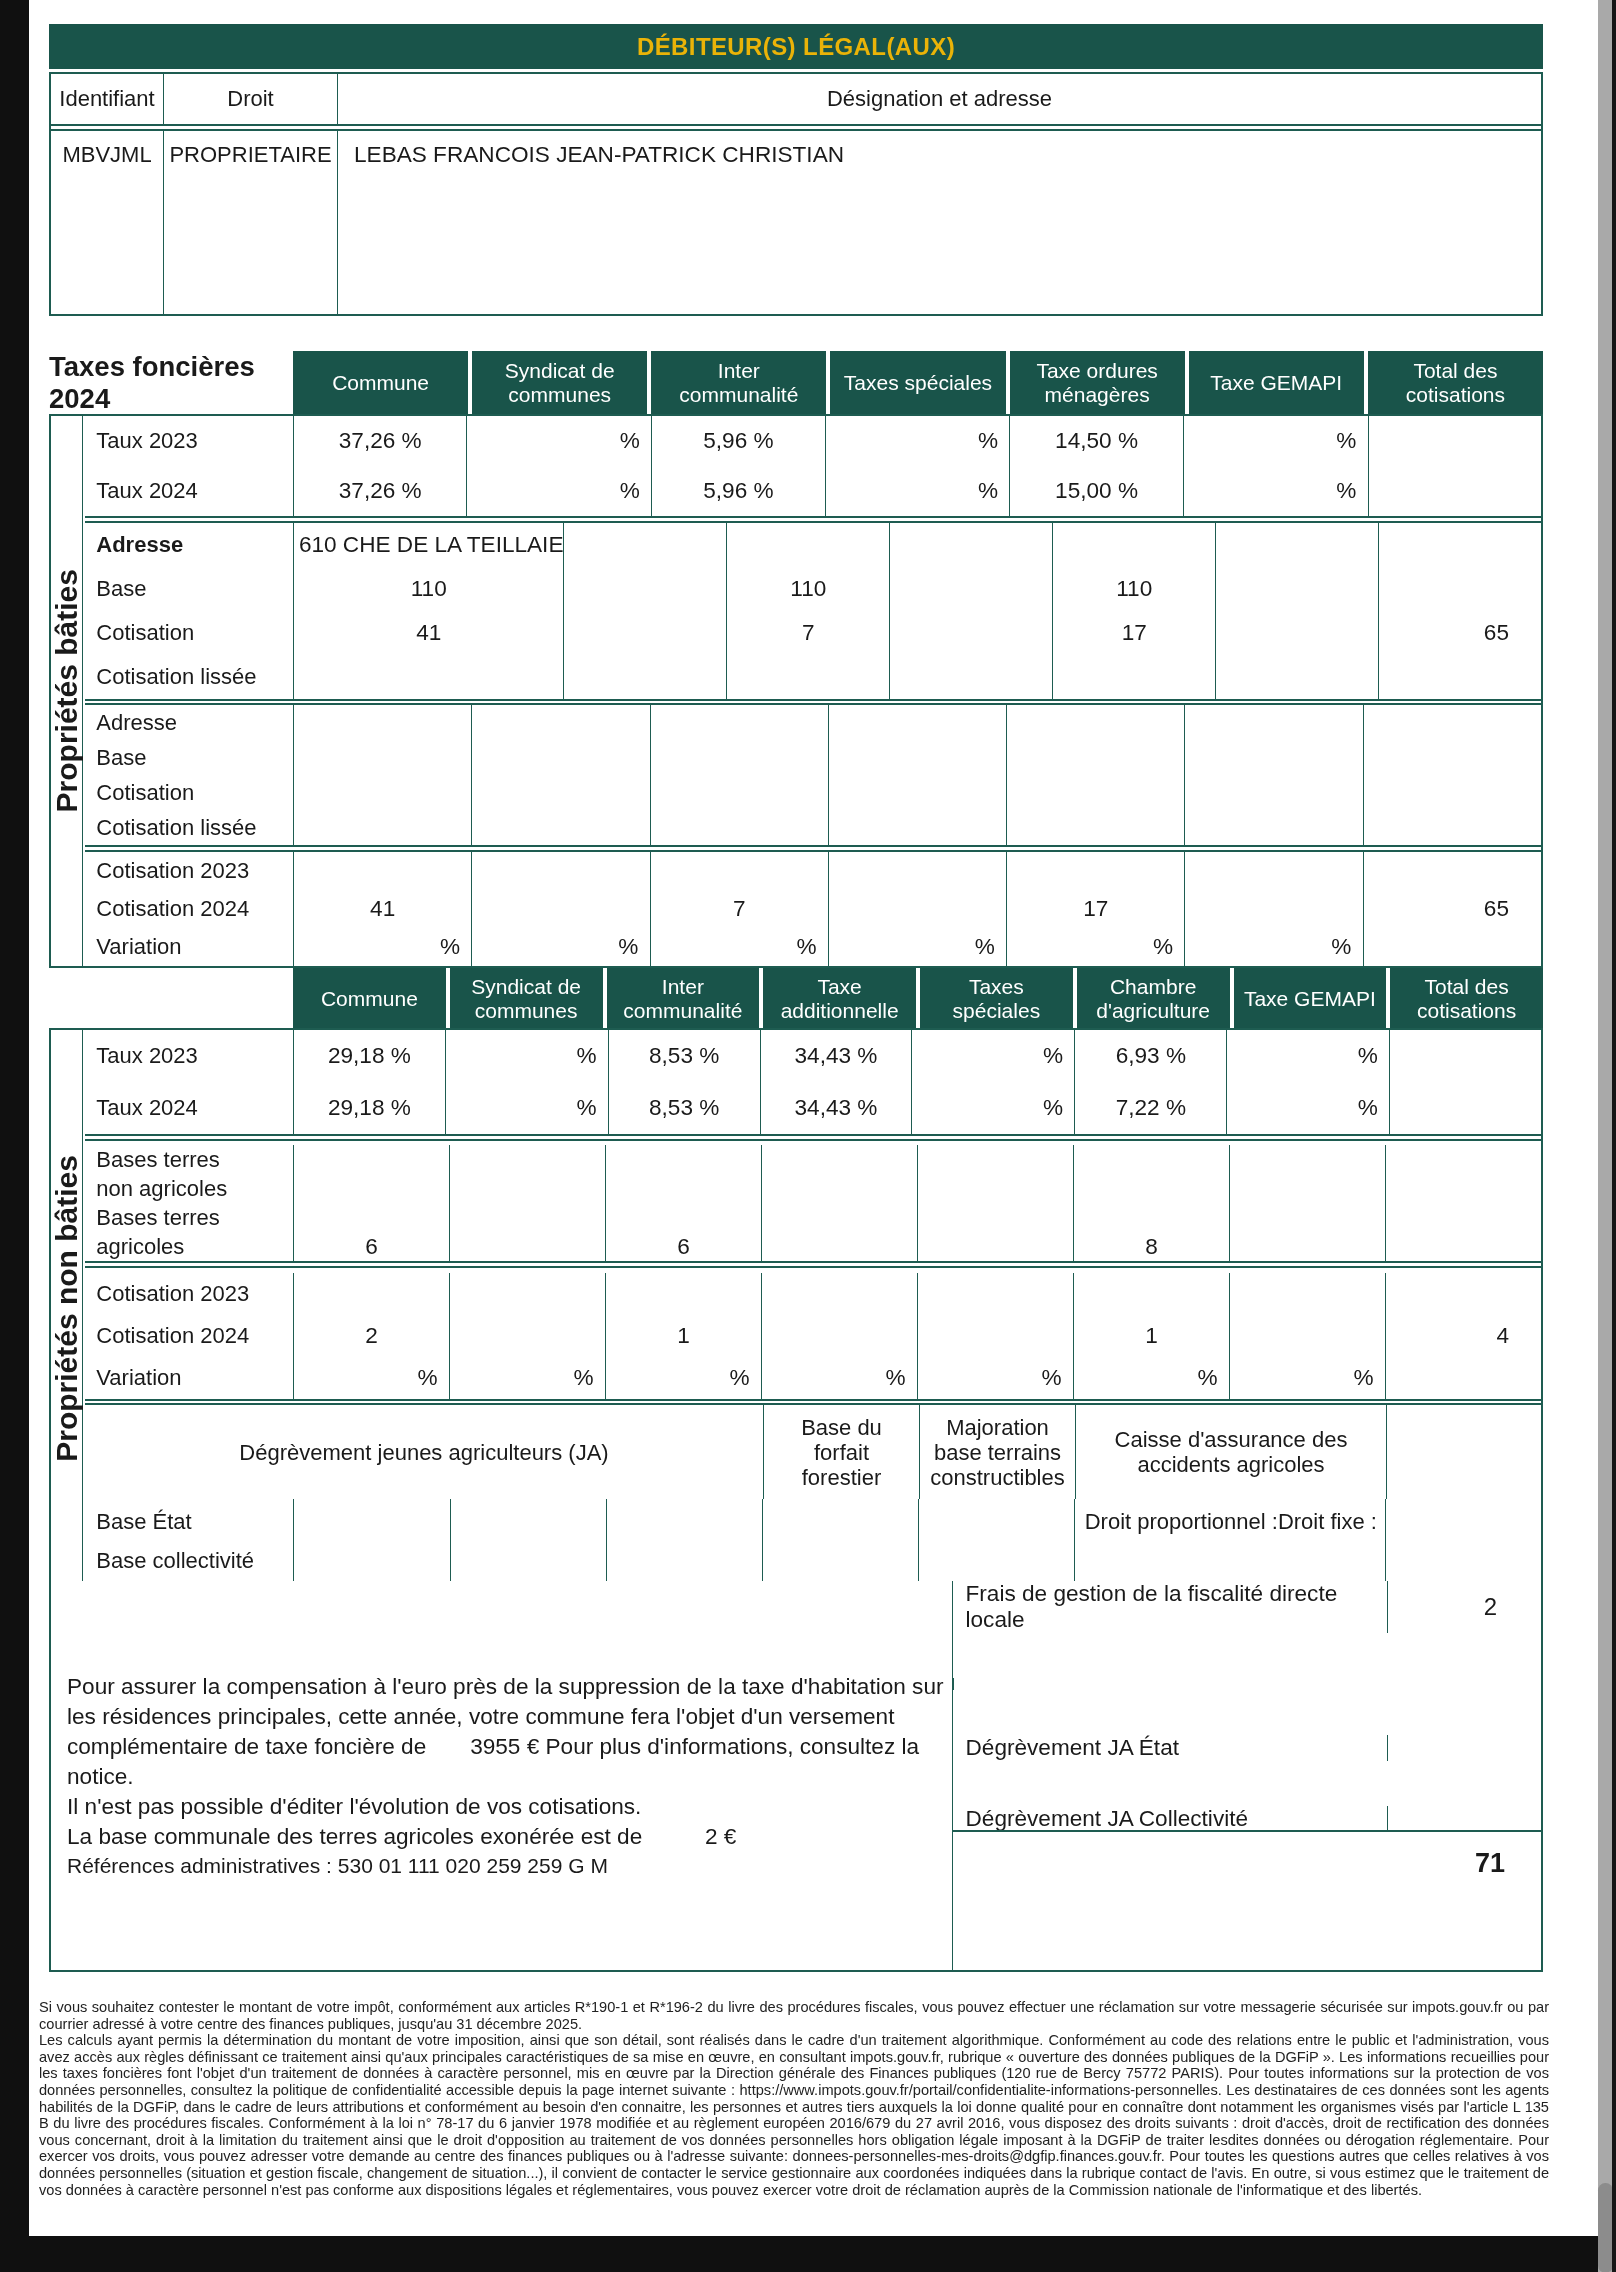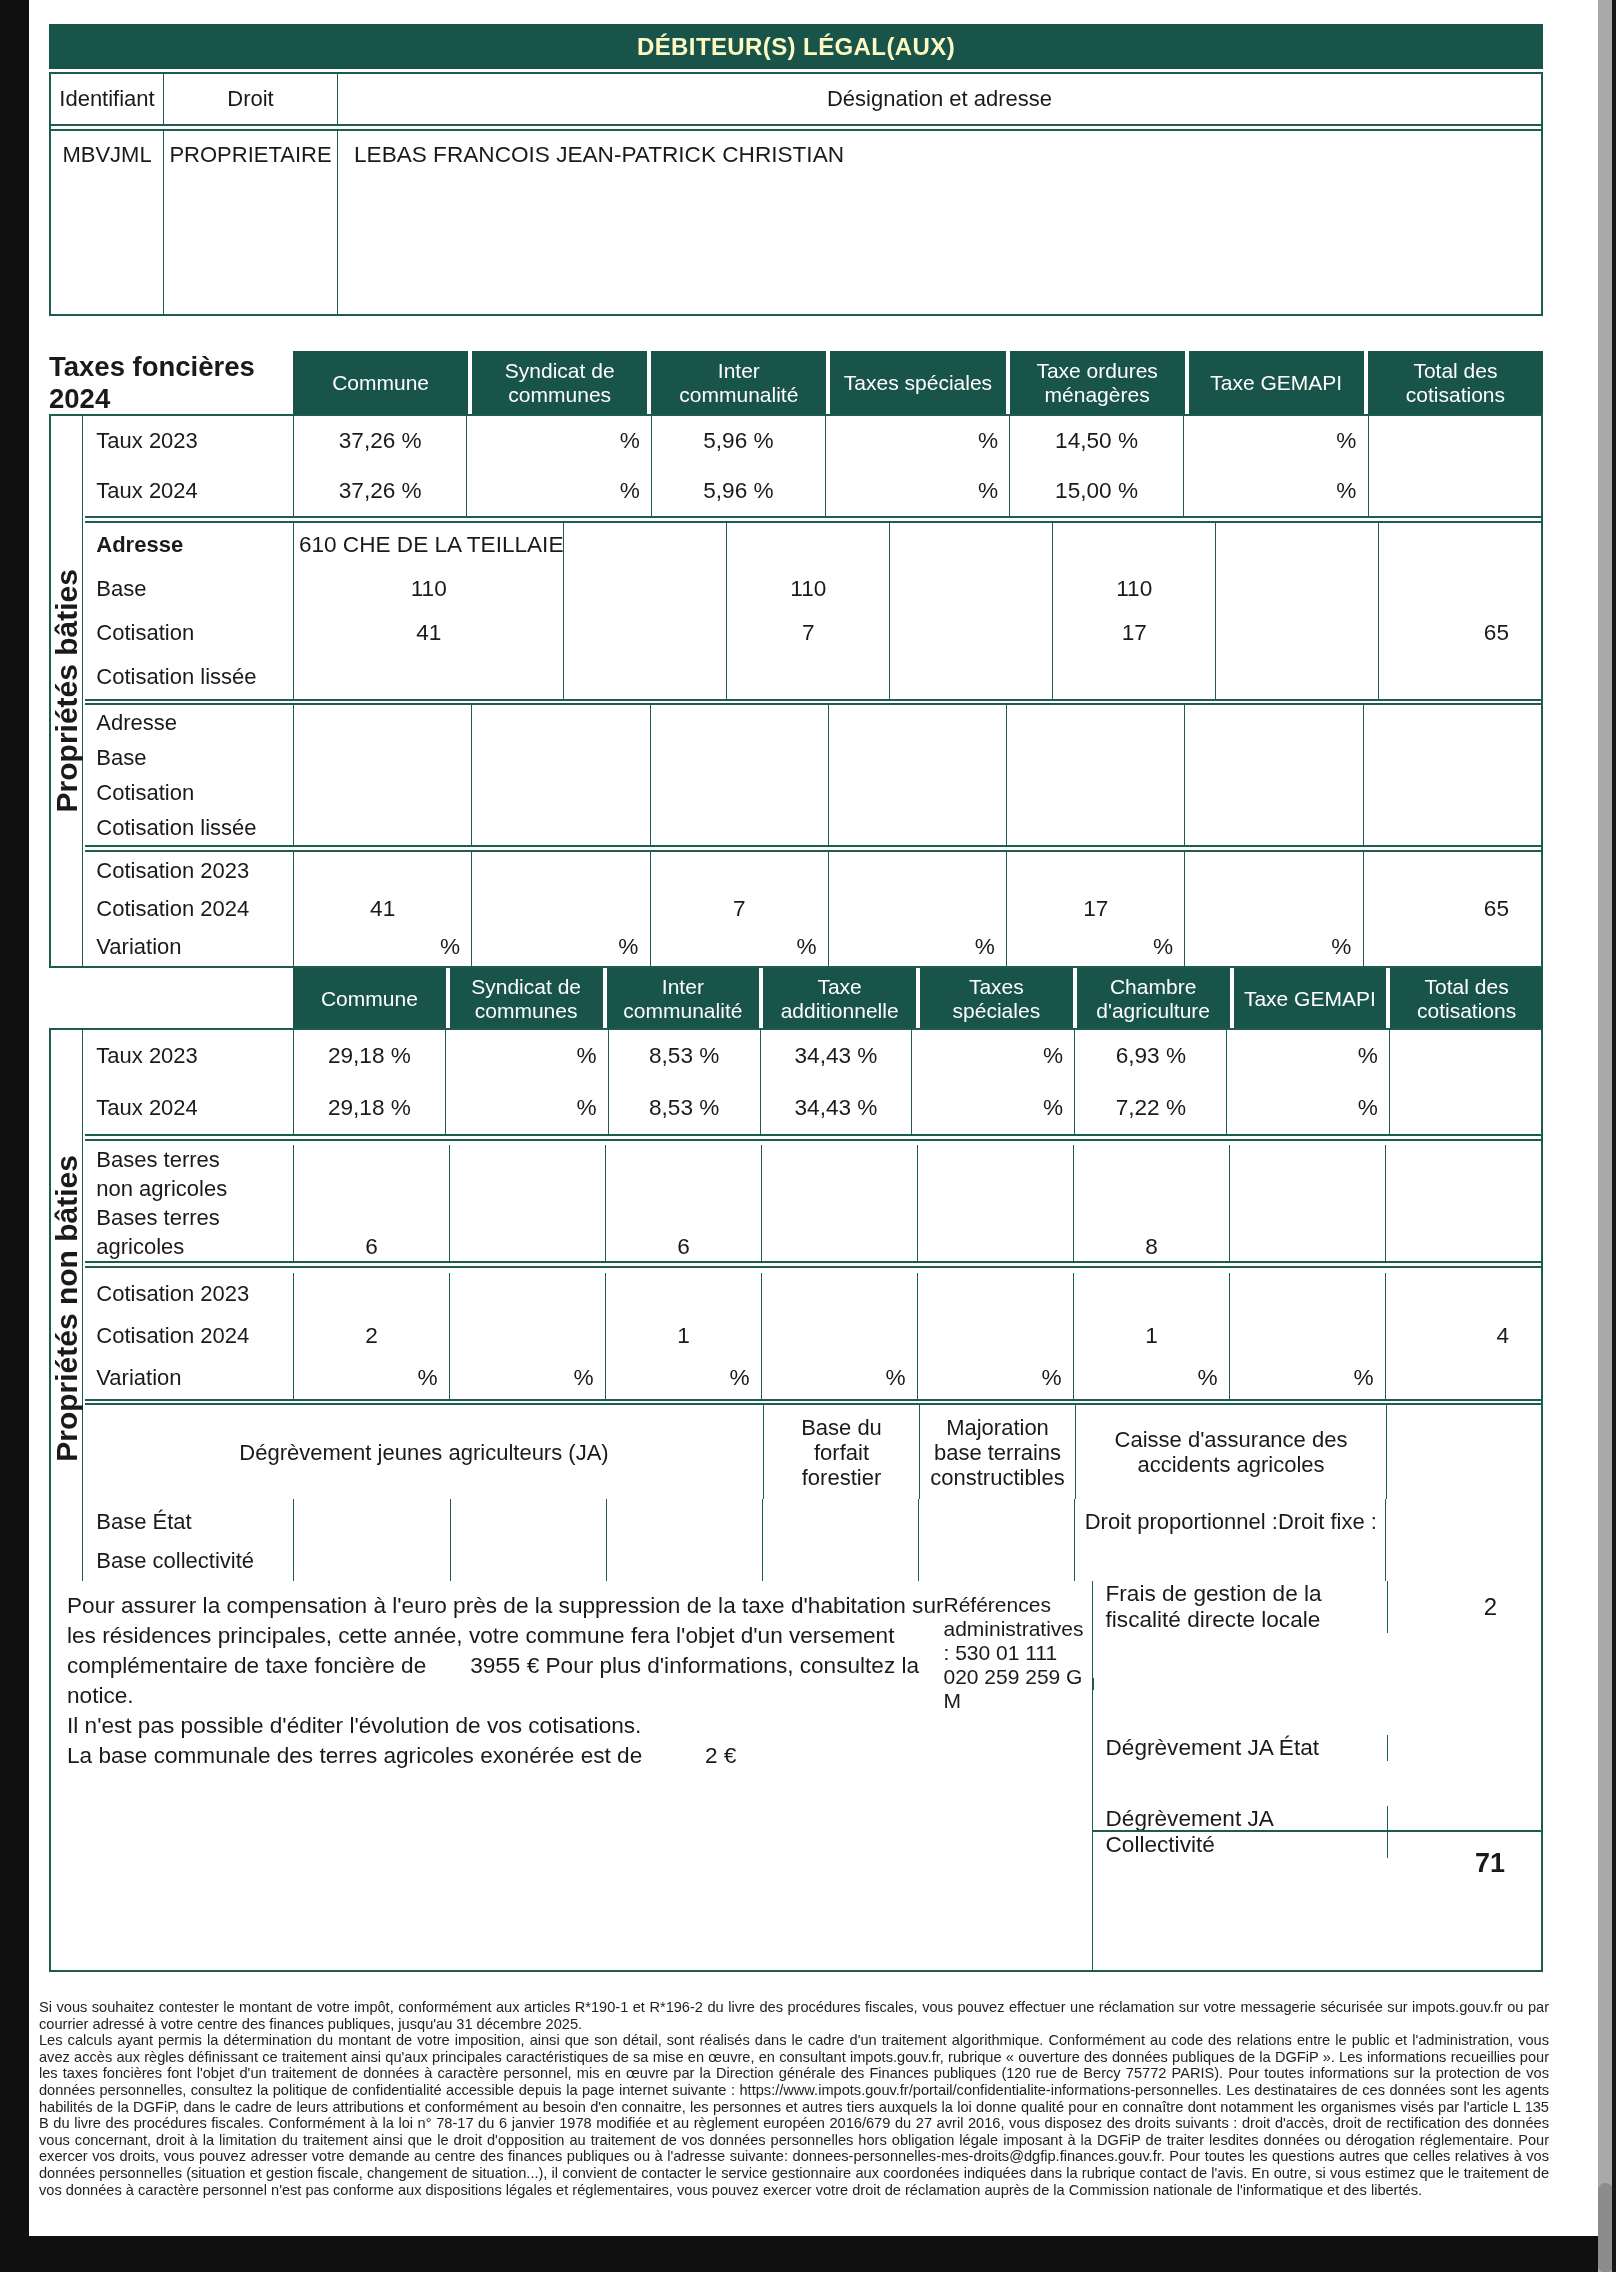--- a/index.html
+++ b/index.html
@@ -13,21 +13,21 @@
 
   
   .strip-left{position:absolute;left:0;top:0;width:29px;height:2273px;background:#101010;}
   .strip-bottom{position:absolute;left:0;top:2236px;width:1598px;height:36px;background:#101010;}
   .scroll-track{position:absolute;left:1598px;top:0;width:14.6px;height:2273px;background:#a9a9a9;}
   .scroll-edge{position:absolute;left:1612px;top:0;width:4.9px;height:2273px;background:#161616;}
   .scroll-thumb{position:absolute;left:0;top:2183px;width:14.6px;height:90px;background:#8c8c8c;border-radius:7.3px;}
 
   
   .debtor{position:absolute;left:49px;top:24px;width:1494px;}
-  .debtor-band{height:45px;background:var(--green);color:#fef9c3;display:flex;align-items:center;justify-content:center;font-weight:bold;font-size:24px;letter-spacing:0.4px;}
+  .debtor-band{height:45px;background:var(--green);color:#eab308;display:flex;align-items:center;justify-content:center;font-weight:bold;font-size:24px;letter-spacing:0.4px;}
   .debtor-frame{border:2.4px solid var(--bd);margin-top:3.2px;}
   .debtor-head{display:flex;height:50px;}
   .debtor-body{display:flex;height:183px;}
   .dcell{display:flex;align-items:center;justify-content:center;font-size:22px;}
   .c-id{flex:0 0 112px;}
   .c-droit{flex:0 0 174px;border-left:1.6px solid var(--bd);}
   .c-des{flex:1;border-left:1.6px solid var(--bd);}
   .debtor-body .dcell{align-items:flex-start;padding-top:11.3px;}
   .debtor-body .name{justify-content:flex-start;padding-left:16px;font-size:22.6px;}
   .dbl{height:6.5px;border-top:2.4px solid var(--bd);border-bottom:2.4px solid var(--bd);}
@@ -93,21 +93,21 @@
   .baserow .glabels{padding-top:3.2px;}
   .baserow .glabel{height:39px;}
   .bx{flex:0 0 156px;border-left:1.6px solid var(--bd);}
   .baserow .bx:nth-child(2){border-left:none;}
   .droitcell{flex:0 0 311px;border-left:1.6px solid var(--bd);display:flex;flex-direction:row;padding:3.2px 0 0 9.7px;}
   .droitline{height:39px;display:flex;align-items:center;font-size:22px;}
   .bend{flex:1;border-left:1.6px solid var(--bd);}
 
   
   .bottomsec{flex:1;display:flex;background:#fff;position:relative;z-index:1;}
-  .notecell{flex:0 0 868px;border-right:1.6px solid var(--bd);display:flex;justify-content:center;padding:11.3px 8px 11.3px 16px;}
+  .notecell{flex:0 0 868px;border-right:1.6px solid var(--bd);display:flex;flex-direction:column;justify-content:center;padding:11.3px 8px 11.3px 16px;}
   .noteline{white-space:pre;font-size:22.6px;height:30px;}
   .refs{font-size:21px;}
   .rightarea{flex:1;display:flex;flex-direction:column;}
   .items{height:249px;display:flex;flex-direction:column;gap:45px;}
   .item{flex:1;display:flex;}
   .ilabel{flex:1;display:flex;align-items:center;padding-left:13px;font-size:22.6px;}
   .ival{flex:0 0 154px;border-left:1.6px solid var(--bd);display:flex;justify-content:flex-end;padding:11.3px 44px 0 0;font-size:24px;}
   .montant{flex:1;border-top:2.4px solid var(--bd);display:flex;}
   .mlabel{flex:0 0 465px;border-right:1.6px solid var(--bd);display:flex;align-items:center;justify-content:center;font-weight:bold;font-size:32px;}
   .mval{flex:1;display:flex;justify-content:flex-end;padding:16px 36px 0 0;font-weight:bold;font-size:27px;}

